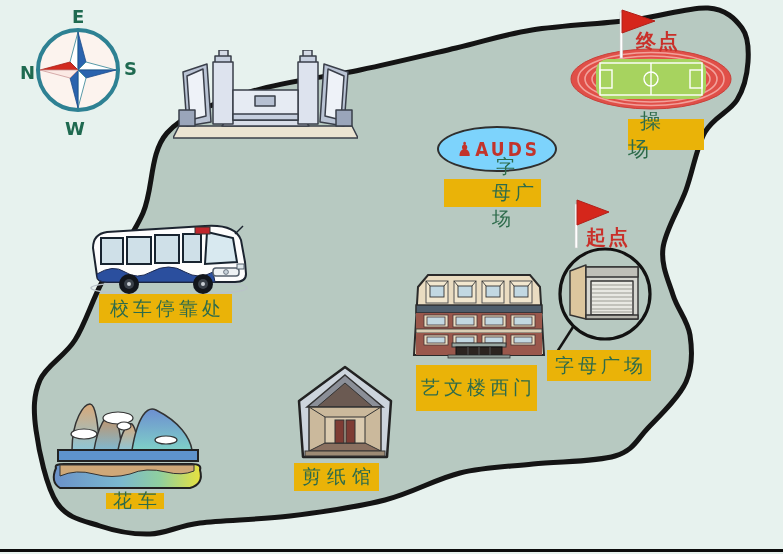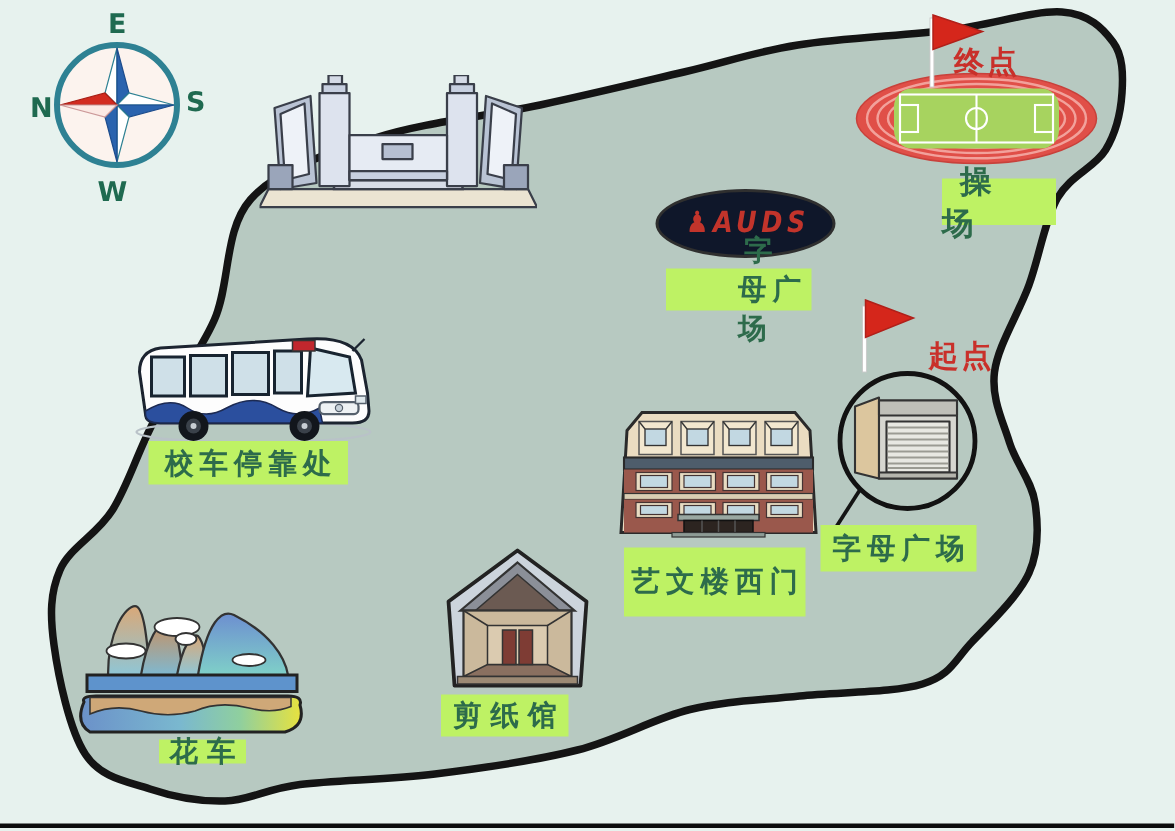--- a/index.html
+++ b/index.html
@@ -11,45 +11,45 @@
   
   .bottom-line{position:absolute;left:0;top:549px;width:783px;height:3px;background:#0c0c0c;}
   
   .compass{left:18px;top:6px;width:124px;height:132px;}
   .compass .dir{position:absolute;color:#1f6a50;font-weight:bold;font-size:18px;font-family:"DejaVu Sans",sans-serif;}
   .dir-top{left:54px;top:0px;}
   .dir-left{left:2px;top:56px;}
   .dir-right{left:106px;top:52px;}
   .dir-bottom{left:47px;top:112px;}
   
-  .map-label{position:absolute;background:#bef264;color:#2d6b4b;font-weight:bold;
+  .map-label{position:absolute;background:#eab308;color:#2d6b4b;font-weight:normal;
     display:flex;align-items:center;justify-content:center;font-size:19px;
     letter-spacing:4px;text-indent:4px;box-sizing:border-box;
     font-family:"Liberation Serif","DejaVu Serif",serif;}
   .lbl-stairs{left:193px;top:142px;width:132px;height:30px;font-size:20px;}
   .lbl-playground{left:628px;top:119px;width:76px;height:31px;font-size:21px;letter-spacing:12px;text-indent:12px;}
   .lbl-plaza{left:444px;top:179px;width:97px;height:28px;font-size:19px;padding-left:48px;}
   .lbl-bus{left:99px;top:294px;width:133px;height:29px;font-size:19px;}
   .lbl-theater{left:547px;top:350px;width:104px;height:31px;font-size:19px;}
   .lbl-arts{left:416px;top:365px;width:121px;height:46px;font-size:19px;}
   .lbl-papercut{left:294px;top:463px;width:85px;height:28px;font-size:19px;letter-spacing:6px;text-indent:6px;}
   .lbl-float{left:106px;top:493px;width:58px;height:16px;font-size:19px;letter-spacing:6px;text-indent:6px;}
   
   .flag{position:absolute;}
   .flag-finish{left:615px;top:8px;width:92px;height:52px;}
   .flag-start{left:571px;top:198px;width:92px;height:62px;}
   .flag-text{position:absolute;color:#c9302a;font-weight:bold;font-size:20px;letter-spacing:2px;
     font-family:"Liberation Serif","DejaVu Serif",serif;}
   .flag-finish .flag-text{left:21px;top:20px;}
-  .flag-start .flag-text{left:15px;top:26px;margin-left:33px;}
+  .flag-start .flag-text{left:15px;top:26px;}
   
   .lm-stairs{left:173px;top:50px;}
   .lm-track{left:566px;top:46px;}
-  .lm-plaza{left:437px;top:126px;width:116px;height:42px;background:#0f172a;
-    border:2px solid #2f2f2f;border-radius:50%;display:flex;align-items:center;justify-content:center;font-style:italic;}
+  .lm-plaza{left:437px;top:126px;width:116px;height:42px;background:#7dd3fc;
+    border:2px solid #2f2f2f;border-radius:50%;display:flex;align-items:center;justify-content:center;}
   .plaza-letters{color:#c2342b;font-weight:bold;font-size:17px;letter-spacing:3px;text-indent:3px;
     font-family:"DejaVu Sans",sans-serif;transform:scaleY(1.15);}
   .lm-bus{left:85px;top:210px;}
   .lm-theater{left:556px;top:245px;}
   .lm-arts{left:408px;top:269px;}
   .lm-papercut{left:287px;top:365px;}
   .lm-float{left:44px;top:386px;}
 </style>
 </head>
 <body>

